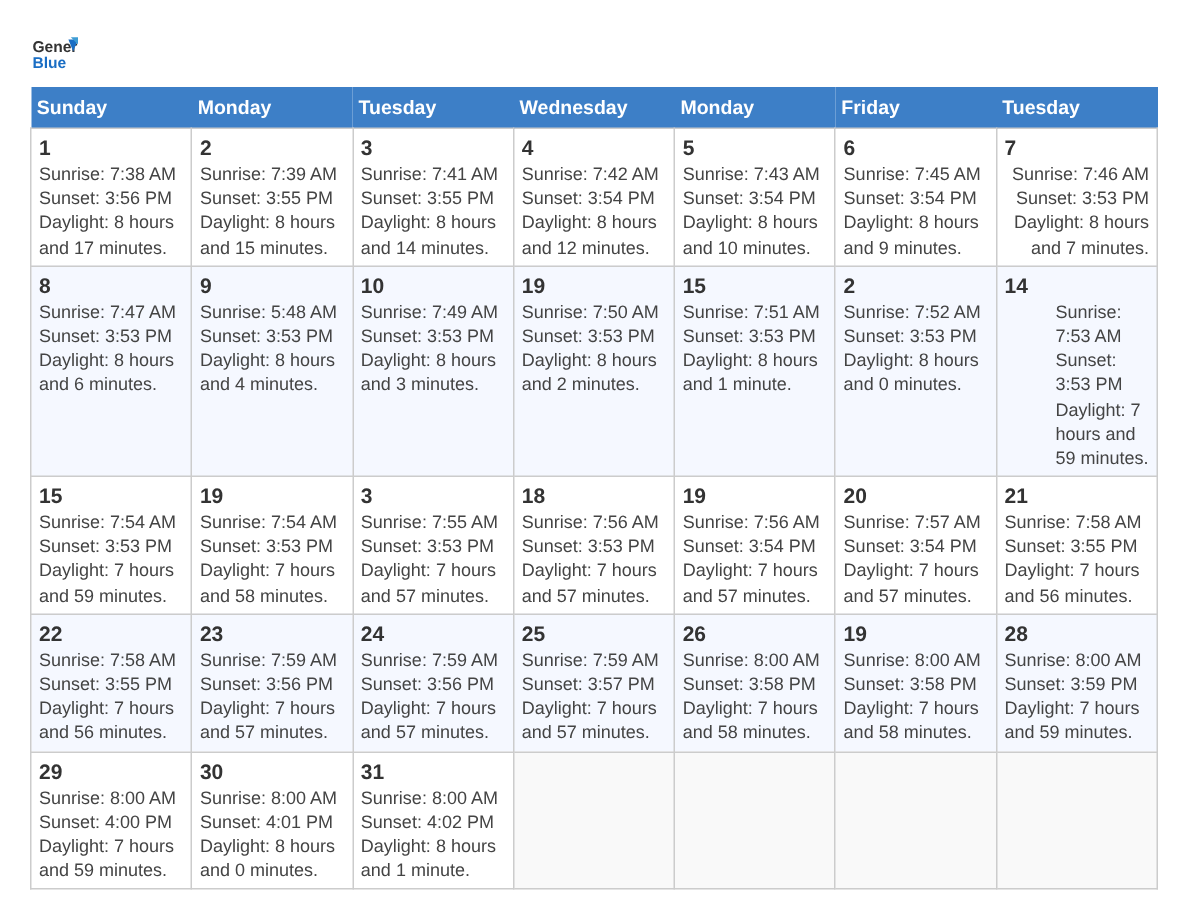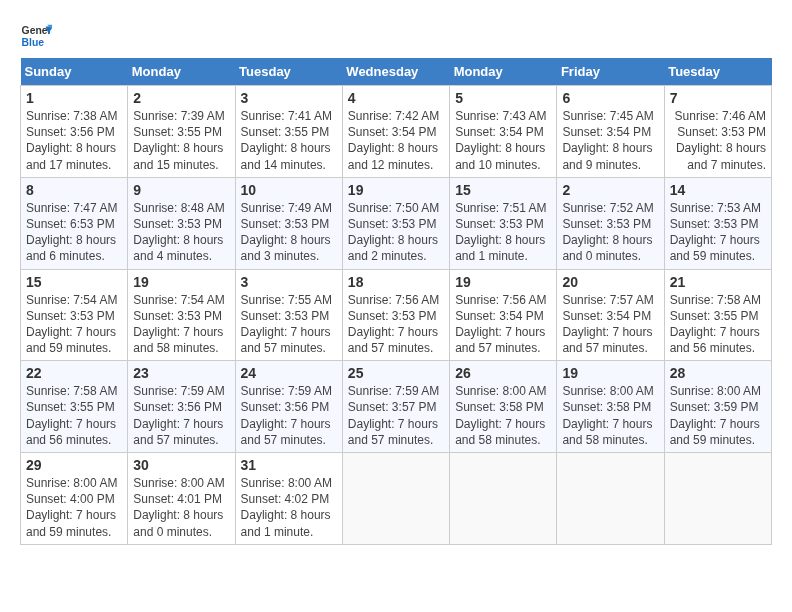--- a/index.html
+++ b/index.html
@@ -152,26 +152,26 @@
           <div class="day-number">7</div>
           <div class="day-info" style="white-space: pre-line; text-align: right;">Sunrise: 7:46 AM
 Sunset: 3:53 PM
 Daylight: 8 hours and 7 minutes.</div>
         </td>
       </tr>
       <tr>
         <td>
           <div class="day-number">8</div>
           <div class="day-info" style="white-space: pre-line;">Sunrise: 7:47 AM
-Sunset: 6:53 PM
+Sunset: 3:53 PM
 Daylight: 8 hours and 6 minutes.</div>
         </td>
         <td>
           <div class="day-number">9</div>
-          <div class="day-info" style="white-space: pre-line;">Sunrise: 8:48 AM
+          <div class="day-info" style="white-space: pre-line;">Sunrise: 5:48 AM
 Sunset: 3:53 PM
 Daylight: 8 hours and 4 minutes.</div>
         </td>
         <td>
           <div class="day-number">10</div>
           <div class="day-info" style="white-space: pre-line;">Sunrise: 7:49 AM
 Sunset: 3:53 PM
 Daylight: 8 hours and 3 minutes.</div>
         </td>
         <td>
@@ -187,21 +187,21 @@
 Daylight: 8 hours and 1 minute.</div>
         </td>
         <td>
           <div class="day-number">2</div>
           <div class="day-info" style="white-space: pre-line;">Sunrise: 7:52 AM
 Sunset: 3:53 PM
 Daylight: 8 hours and 0 minutes.</div>
         </td>
         <td>
           <div class="day-number">14</div>
-          <div class="day-info" style="white-space: pre-line;">Sunrise: 7:53 AM
+          <div class="day-info" style="white-space: pre-line; margin-left: 34px;">Sunrise: 7:53 AM
 Sunset: 3:53 PM
 Daylight: 7 hours and 59 minutes.</div>
         </td>
       </tr>
       <tr>
         <td>
           <div class="day-number">15</div>
           <div class="day-info" style="white-space: pre-line;">Sunrise: 7:54 AM
 Sunset: 3:53 PM
 Daylight: 7 hours and 59 minutes.</div>

